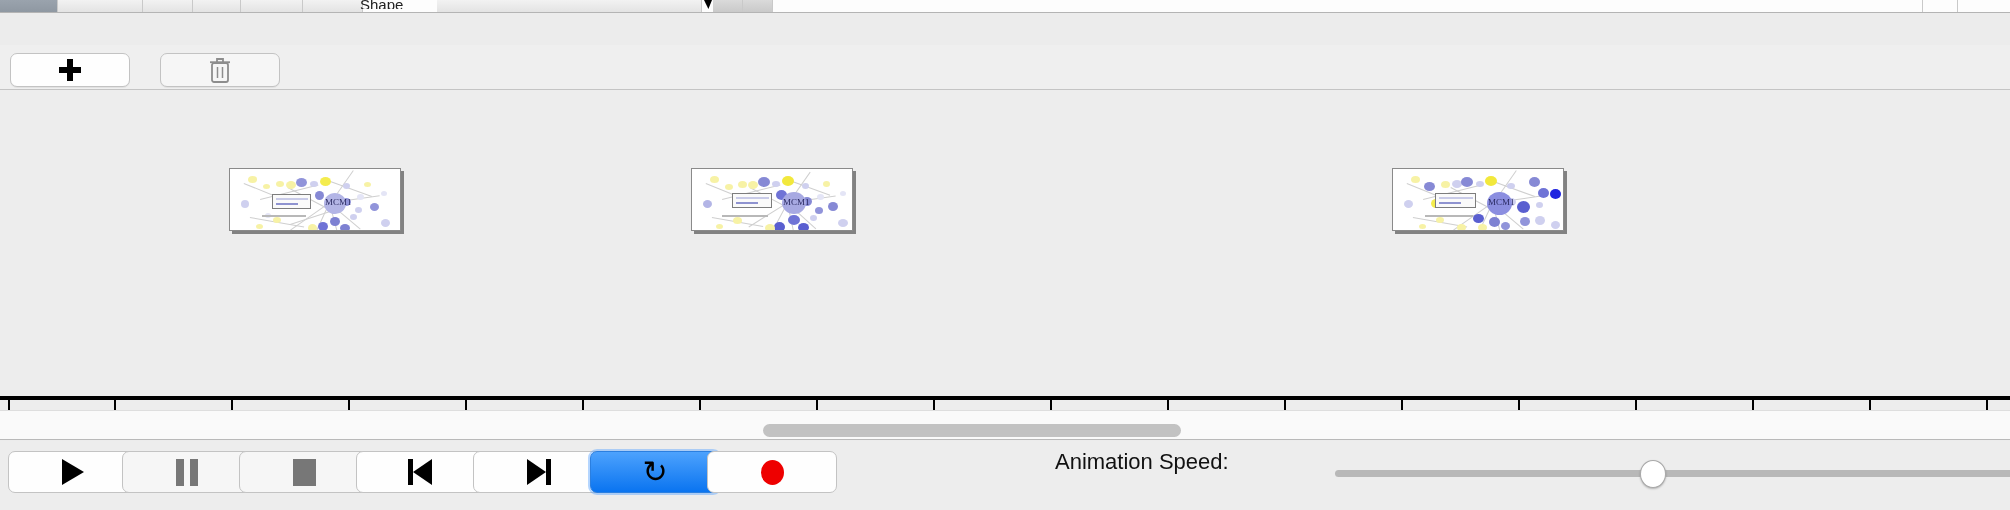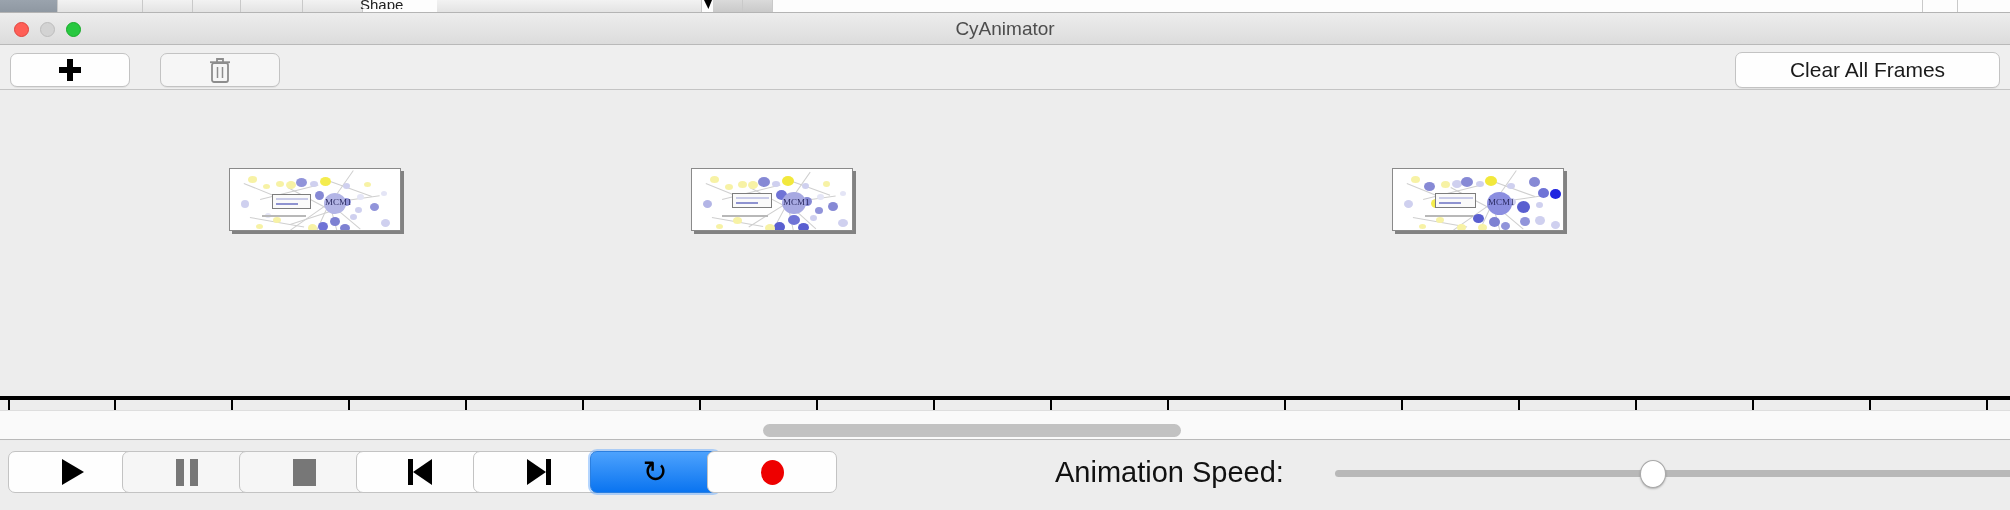--- a/index.html
+++ b/index.html
@@ -169,22 +169,22 @@
   }
   .ic-skipf::after {
     content: ""; position: absolute; right: 5px; top: 0;
     border-left: 19px solid #000;
     border-top: 13px solid transparent; border-bottom: 13px solid transparent;
   }
   .ic-loop { font-size: 30px; color: #000; line-height: 1; font-weight: 500; }
   .ic-rec { width: 23px; height: 25px; border-radius: 50%; background: #ee0000; }
 
   .speed-label {
-    position: absolute; top: 10px; left: 1055px; height: 42px; line-height: 42px;
-    font-size: 29px; color: #111;
+    position: absolute; top: 0; left: 1055px; height: 42px; line-height: 42px;
+    font-size: 22px; color: #111;
   }
   .slider-track {
     position: absolute; top: 29px; left: 1335px; width: 1653px; height: 7px;
     background: #b8b8b8; border-radius: 4px;
   }
   .slider-thumb {
     position: absolute; top: 19px; left: 1640px; width: 26px; height: 28px;
     background: #fff; border: 1px solid #a8a8a8; border-radius: 50%;
     box-shadow: 0 1px 2px rgba(0,0,0,0.25);
   }
@@ -205,44 +205,33 @@
     <div class="bg-tab" style="left:437px;width:265px;"></div>
     <div class="bg-blackbit" style="left:704px;"></div>
     <div class="bg-tab" style="left:713px;width:30px;background:linear-gradient(#dadada,#c8c8c8);"></div>
     <div class="bg-tab" style="left:743px;width:30px;background:linear-gradient(#dadada,#c8c8c8);"></div>
     <div class="bg-tab" style="left:775px;width:1130px;background:#fdfdfd;border:none;"></div>
     <div class="bg-tab" style="left:1905px;width:18px;background:#fdfdfd;"></div>
     <div class="bg-tab" style="left:1940px;width:18px;background:#fdfdfd;"></div>
     <div class="bg-tab" style="left:1978px;width:32px;background:#fdfdfd;border:none;"></div>
   </div>
 
-  <div class="titlebar">
-    <div class="traffic">
-      <span class="dot red"></span>
-      <span class="dot yellow"></span>
-      <span class="dot green"></span>
-    </div>
-    <div class="win-title">CyAnimator</div>
-  </div>
 
   <div class="toolbar">
     <div class="btn btn-add">
       <span class="plus-icon"></span>
     </div>
     <div class="btn btn-del dim">
       <svg width="24" height="28" viewBox="0 0 24 28">
         <rect x="4" y="7" width="16" height="19" rx="2" fill="none" stroke="#8d8d8d" stroke-width="1.8"></rect>
         <line x1="2" y1="6.2" x2="22" y2="6.2" stroke="#8d8d8d" stroke-width="1.8"></line>
         <path d="M9 6 v-3 h6 v3" fill="none" stroke="#8d8d8d" stroke-width="1.8"></path>
         <line x1="9.5" y1="11" x2="9.5" y2="22" stroke="#8d8d8d" stroke-width="1.5"></line>
         <line x1="14.5" y1="11" x2="14.5" y2="22" stroke="#8d8d8d" stroke-width="1.5"></line>
       </svg>
-    </div>
-    <div class="btn btn-clear">
-      <span>Clear All Frames</span>
     </div>
   </div>
 
   <div class="timeline">
 
     <div class="frame" style="left:229px;top:78px;width:172px;height:63px;">
       <div class="frame-inner">
         <div class="edge" style="left:14px;top:14px;width:40px;transform:rotate(22deg);"></div>
         <div class="edge" style="left:30px;top:30px;width:60px;transform:rotate(-14deg);"></div>
         <div class="edge" style="left:58px;top:18px;width:55px;transform:rotate(28deg);"></div>

